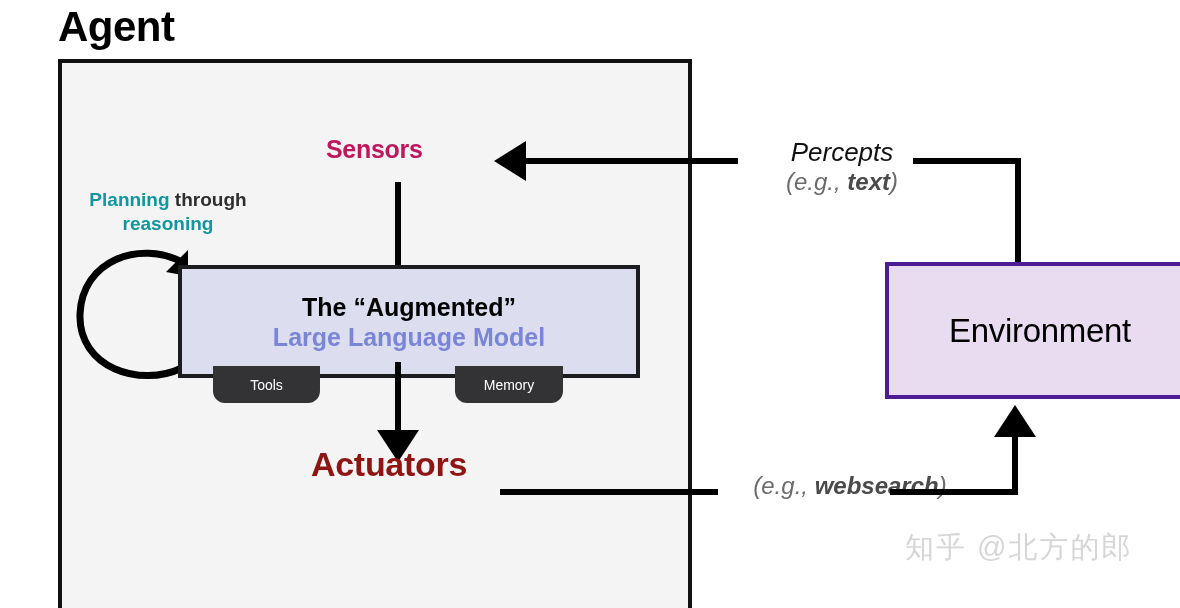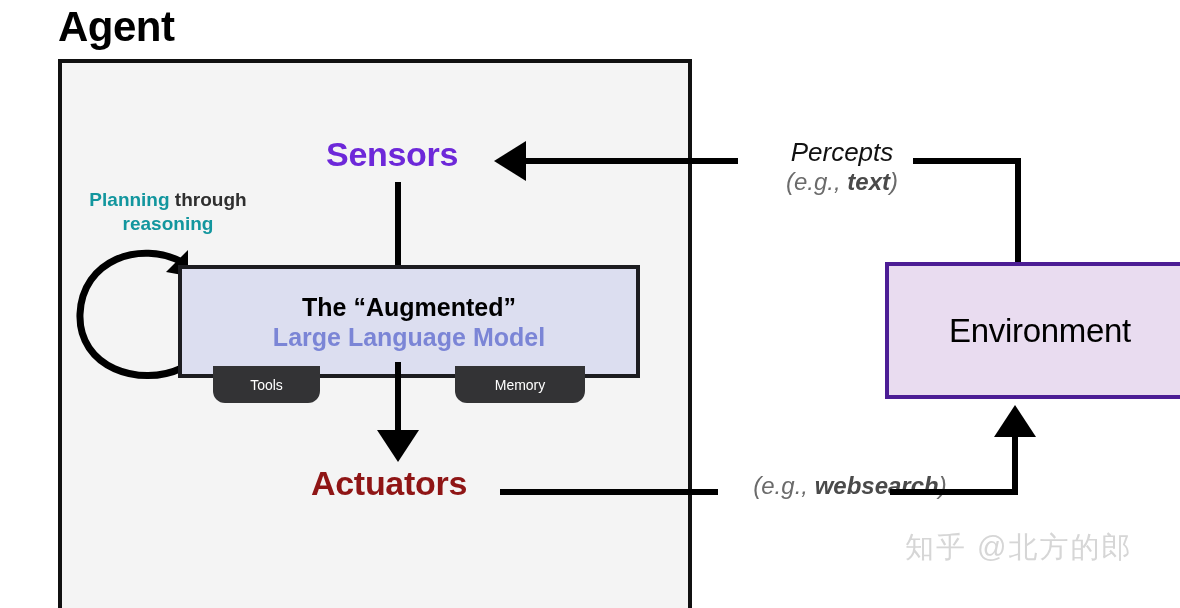--- a/index.html
+++ b/index.html
@@ -42,29 +42,29 @@
     border: 4px solid #111111;
     border-bottom: none;
     box-sizing: border-box;
   }
 
   
   .sensors-label {
     position: absolute;
     left: 326px;
     top: 135px;
-    font-size: 34px;
-    font-weight: bold;
-    color: #6d28d9;
+    font-size: 25px;
+    font-weight: bold;
+    color: #be185d;
     letter-spacing: -0.3px;
   }
   .actuators-label {
     position: absolute;
     left: 311px;
-    top: 464px;
+    top: 445px;
     font-size: 34px;
     font-weight: bold;
     color: #8f1515;
     letter-spacing: -0.3px;
   }
 
   
   .planning-text {
     position: absolute;
     left: 64px;
@@ -113,21 +113,21 @@
     background: #333335;
     color: #ffffff;
     font-size: 14px;
     border-radius: 0 0 12px 12px;
     display: flex;
     align-items: center;
     justify-content: center;
     height: 37px;
   }
   .tab-tools  { left: 213px; top: 366px; width: 107px; }
-  .tab-memory { left: 455px; top: 366px; width: 130px; }
+  .tab-memory { left: 455px; top: 366px; width: 108px; }
 
   
   .hline { position: absolute; background: #000000; height: 6px; }
   .vline { position: absolute; background: #000000; width: 6px; }
 
   .arrow-left {
     position: absolute;
     width: 0; height: 0;
     border-top: 20px solid transparent;
     border-bottom: 20px solid transparent;

